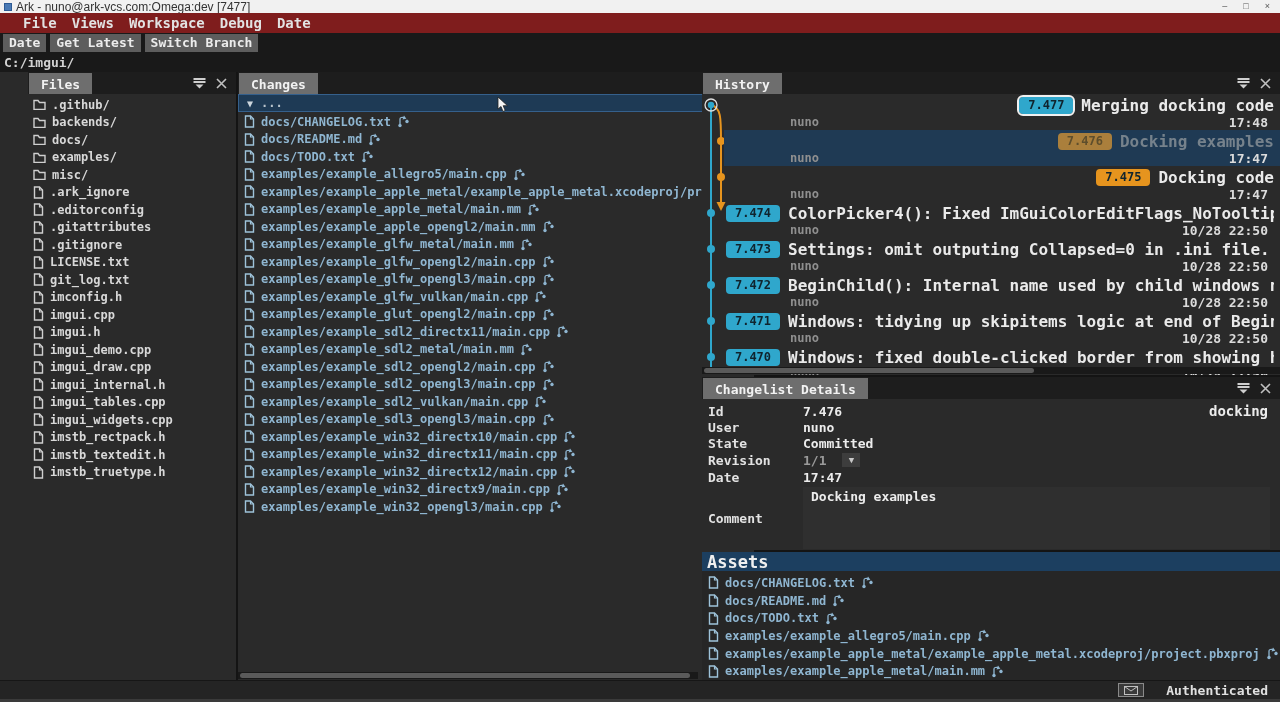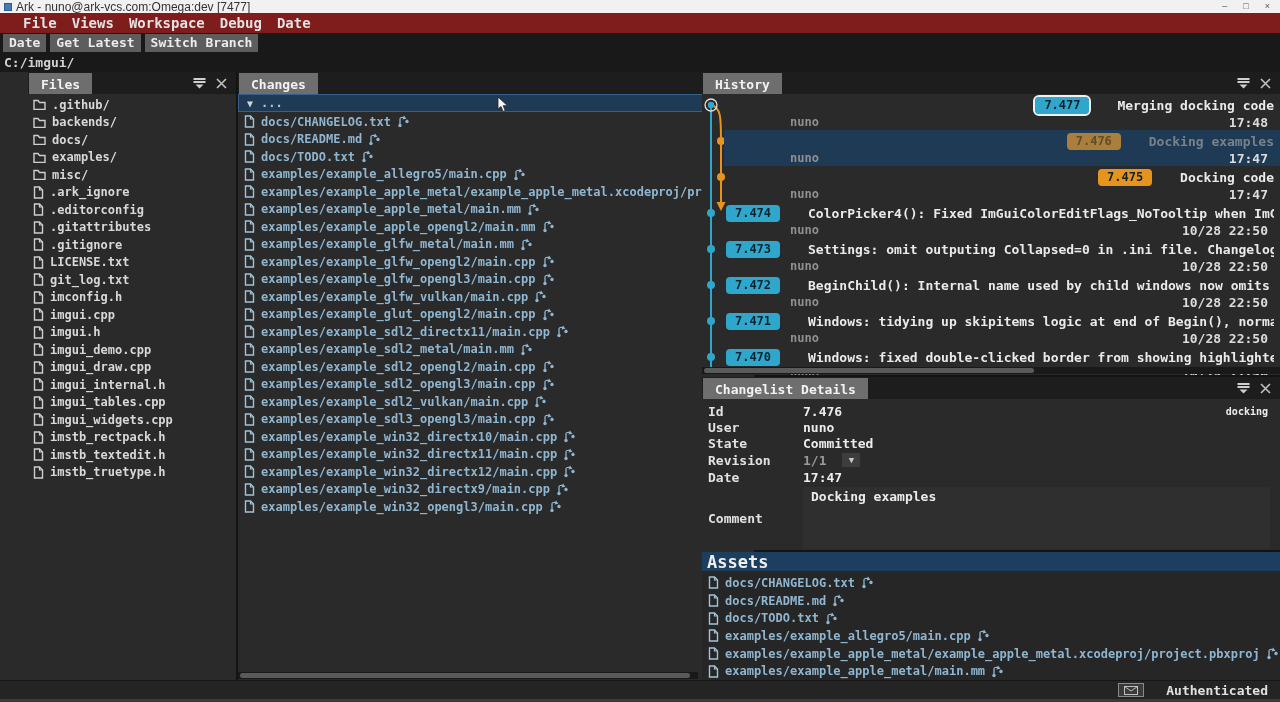--- a/index.html
+++ b/index.html
@@ -56,36 +56,36 @@
   
   .hist-body { position:relative; padding-left:0; }
   .hist-rows { position:absolute; left:22px; top:0; right:0; }
   .hist-row { height:36px; padding:2px 6px 0 2px; overflow:hidden; }
   .hist-line1 { height:18px; display:flex; align-items:center; gap:8px; white-space:nowrap;justify-content:flex-end; }
   .hist-line2 { height:16px; display:flex; align-items:center; white-space:nowrap; }
   .badge { flex:none; min-width:54px; text-align:center; font-size:12px; border-radius:4px;
     padding:1px 4px 2px; background:#2fa7cc; color:#10242e; }
   .badge.branch-docking { background:#e6941e; }
   .badge.state-current { outline:2px solid #f0f0f0; outline-offset:0; }
-  .hist-msg { font-size:13px; color:#eaeaea; overflow:hidden;margin-left:20px; }
+  .hist-msg { font-size:16px; color:#eaeaea; overflow:hidden; }
   .hist-author { font-size:12px; color:#8f8f8f; margin-left:64px; }
   .hist-time { font-size:13px; color:#dcdcdc; margin-left:auto; padding-right:6px; }
   .hist-row.state-selected { background:#1f3a54; }
   .hist-row.state-selected .hist-msg { color:#76828c; }
   .hist-row.state-selected .badge.branch-docking { background:#aa7f3c; color:#5e4e2c; }
   .hist-graph { position:absolute; left:2px; top:0; }
   .hscroll { position:absolute; left:0; bottom:1px; height:7px; width:100%; background:#191919; }
   .hscroll .thumb { position:absolute; top:1px; height:5px; background:#5a5a5a; border-radius:3px; }
   
   .details-body { padding:4px 6px 0; position:relative; }
   .drow { display:flex; align-items:center; height:16px; }
   .drow .dlabel { width:95px; font-size:13px; color:#e2e2e2; }
   .drow .dvalue { font-size:13px; color:#ececec; }
   .drow .dvalue.dim { color:#9a9a9a; }
-  .drow .dright { margin-left:auto; font-size:10px; color:#ececec; padding-right:6px; }
+  .drow .dright { margin-left:auto; font-size:14px; color:#ececec; padding-right:6px; }
   .rev-drop { width:18px; height:14px; background:#3d3d3d; margin-left:16px;
     display:flex; align-items:center; justify-content:center; color:#c9c9c9; font-size:9px; cursor:pointer; }
   .comment-row { display:flex; align-items:center; margin-top:2px; }
   .comment-box { flex:1; height:62px; background:#2f2f2f; margin-right:4px;
     padding:2px 8px; font-size:13px; color:#ececec; cursor:text; }
   
   .assets-header { height:19px; background:#1c3f60; display:flex; align-items:center; padding-left:5px; }
   .assets-header span { font-size:17px; color:#f0f0f0; }
   
   .statusbar { position:absolute; left:0; top:680px; width:1280px; height:19px;

